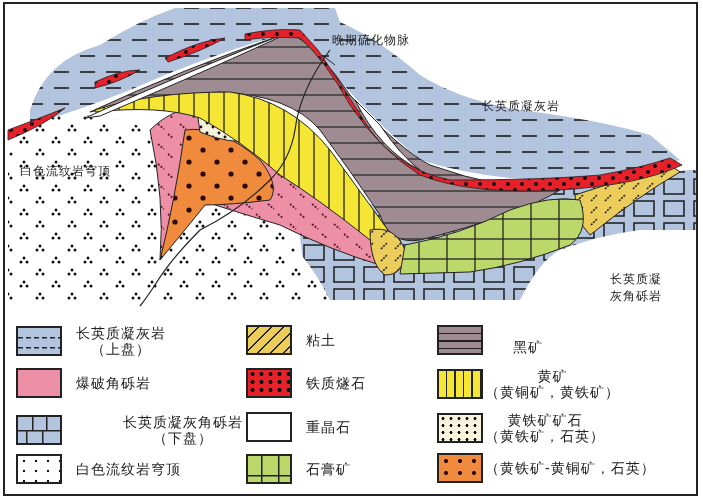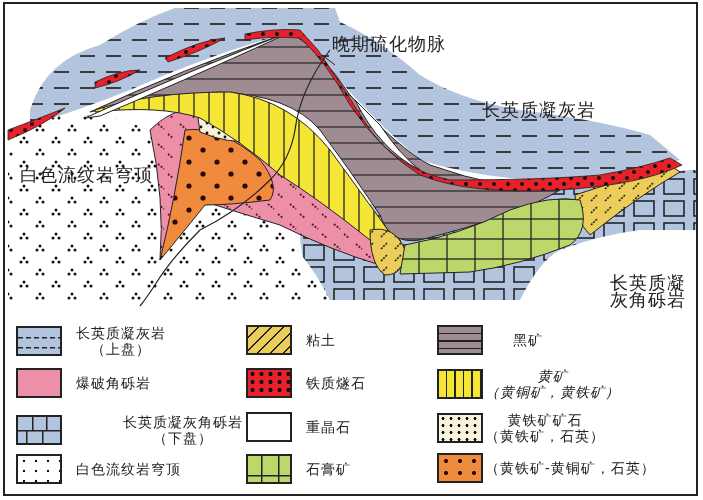--- a/index.html
+++ b/index.html
@@ -1,19 +1,19 @@
 <!DOCTYPE html>
 <html><head>
 <meta charset="utf-8">
 <style>
   html,body{margin:0;padding:0;background:#fff;}
   body{width:703px;height:500px;position:relative;overflow:hidden;font-family:"DejaVu Serif","Liberation Serif",serif;}
   .frame{position:absolute;left:3px;top:2px;width:695px;height:494px;border:2px solid #222;box-sizing:border-box;}
   svg.diagram{position:absolute;left:0;top:0;}
-  .lbl{position:absolute;font-size:18px;color:#222;white-space:nowrap;letter-spacing:1px;}
+  .lbl{position:absolute;font-size:12px;color:#222;white-space:nowrap;letter-spacing:1px;}
   .legend-item{position:absolute;display:flex;align-items:center;}
   .swatch{width:46px;height:30px;border:2px solid #222;box-sizing:border-box;flex:none;}
   .ltext{margin-left:14px;font-size:14px;color:#222;line-height:16px;text-align:center;letter-spacing:1px;}
 </style>
 </head>
 <body>
 
 <svg class="diagram" width="703" height="310" viewBox="0 0 703 310">
   <defs>
     <pattern id="pTuff" width="26" height="16" patternUnits="userSpaceOnUse">
@@ -160,27 +160,27 @@
       <div>重晶石</div>
     </div>
 </div>
 <div class="legend-item" style="left:246px;top:454px;">
   <div class="swatch" style="background:linear-gradient(#222,#222) 0 19px/100% 1.5px no-repeat,linear-gradient(#222,#222) 13px 0/1.5px 100% no-repeat,linear-gradient(#222,#222) 30px 0/1.5px 100% no-repeat,#bcd86a;"></div>
   <div class="ltext">
       <div>石膏矿</div>
     </div>
 </div>
 
-<div class="legend-item" style="left:437px;top:325px;">
+<div class="legend-item" style="left:437px;top:325px;align-items:flex-end;">
   <div class="swatch" style="background:repeating-linear-gradient(180deg,#9e8c92 0 6px,#222 6px 7.5px);"></div>
   <div class="ltext" style="margin-left:30px;">
       <div>黑矿</div>
     </div>
 </div>
-<div class="legend-item" style="left:437px;top:368px;font-style:italic;">
+<div class="legend-item" style="left:437px;top:368px;">
   <div class="swatch" style="background:repeating-linear-gradient(90deg,#f5e635 0 7px,#222 7px 8.5px);"></div>
   <div class="ltext" style="margin-left:2px;">
       <div>黄矿</div>
       <div>（黄铜矿，黄铁矿）</div>
     </div>
 </div>
 <div class="legend-item" style="left:437px;top:412px;">
   <div class="swatch" style="background:radial-gradient(circle,#111 1.3px,transparent 1.7px) 0 0/8px 7px,#f7f2dc;"></div>
   <div class="ltext" style="margin-left:2px;">
       <div>黄铁矿矿石</div>

